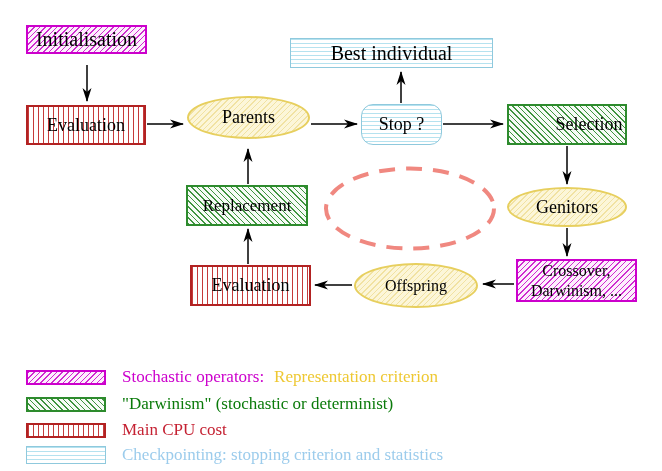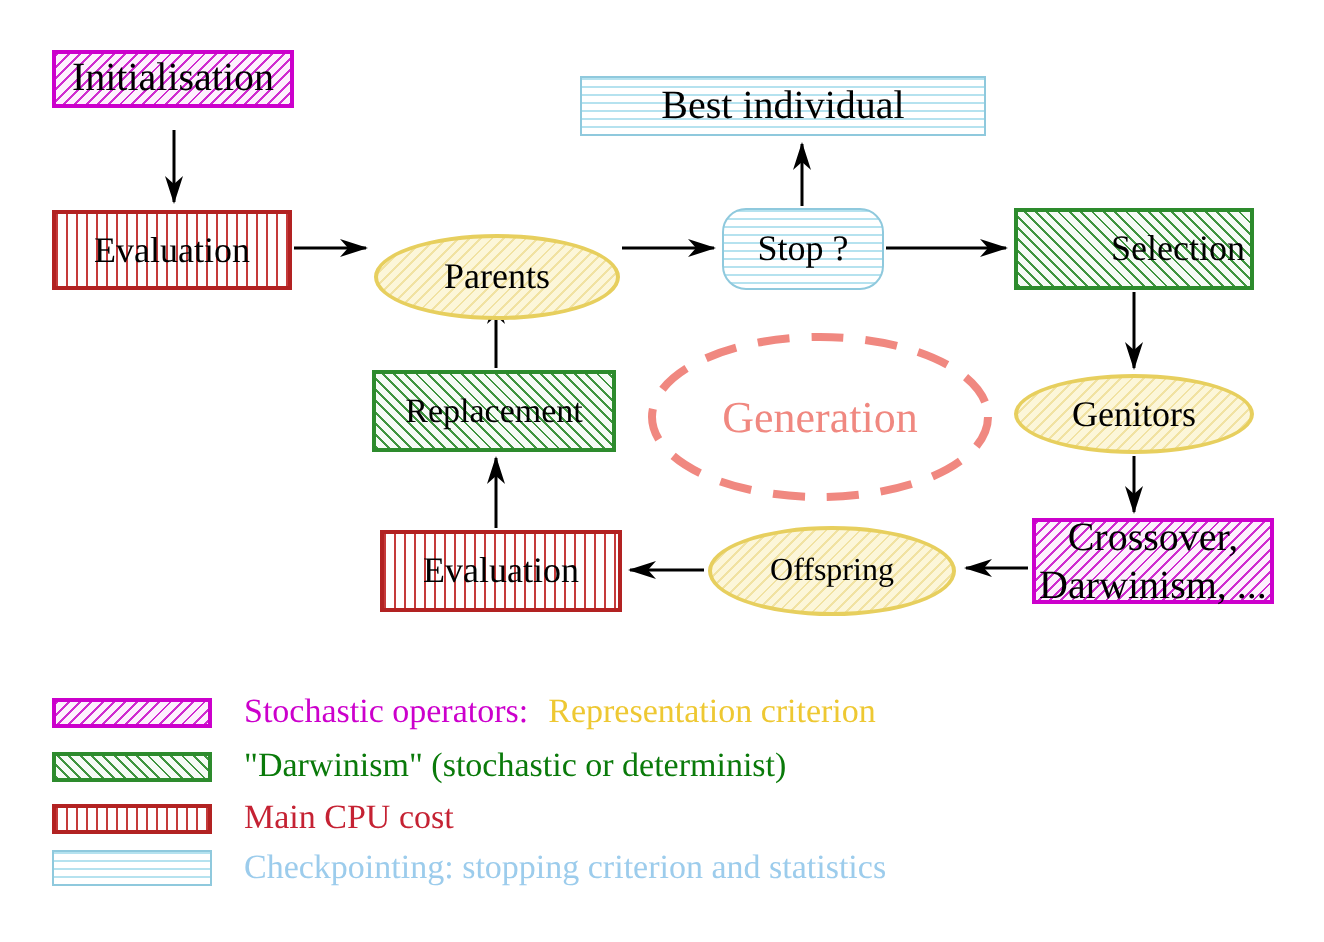--- a/index.html
+++ b/index.html
@@ -31,30 +31,30 @@
   .ellipse-yellow{
     border:2px solid #e7cf5e;border-radius:50%;
     background:repeating-linear-gradient(135deg,#f1e2a2 0,#f1e2a2 1px,#fcf6d9 1px,#fcf6d9 4px);
   }
   .rounded{border-radius:12px;}
   .generation-label{
     position:absolute;left:324px;top:167px;width:172px;height:83px;
     display:flex;align-items:center;justify-content:center;
     color:#f08880;font-size:22px;
   }
-  .legend-row{position:absolute;left:26px;display:flex;align-items:center;}
+  .legend-row{position:absolute;left:26px;display:flex;align-items:center;margin-top:21px;}
   .swatch{width:80px;height:15px;box-sizing:border-box;flex:none;}
   .legend-text{margin-left:16px;font-size:17px;white-space:nowrap;}
   .lt-magenta{color:#cc00cc;}
   .lt-gold{color:#eec832;margin-left:10px;}
   .lt-green{color:#0a7a0a;}
   .lt-red{color:#c52233;}
   .lt-cyan{color:#9cccec;}
   .fs20{font-size:20px;} .fs21{font-size:18px;justify-content:center;} .fs17{font-size:17px;text-align:center;}
-  .crossover-text{font-size:20px;line-height:1.2;white-space:nowrap;}
+  .crossover-text{font-size:16px;line-height:1.2;white-space:nowrap;}
 </style>
 </head>
 <body>
 
 <div class="canvas">
 
   <svg class="overlay" viewBox="0 0 662 471" xmlns="http://www.w3.org/2000/svg">
     <defs>
       <marker id="ah" markerUnits="userSpaceOnUse" markerWidth="14" markerHeight="10" viewBox="0 0 14 10" refX="13" refY="5" orient="auto">
         <path d="M0,0.5 L14,5 L0,9.5 L4,5 Z" fill="#000"></path>
@@ -77,43 +77,40 @@
   </svg>
 
   <div class="node hatch-magenta fs20" style="left:26px;top:25px;width:121px;height:29px;">
     <span>Initialisation</span>
   </div>
 
   <div class="node stripe-red fs21" style="left:26px;top:105px;width:120px;height:40px;">
     <span>Evaluation</span>
   </div>
 
-  <div class="node ellipse-yellow fs21" style="left:187px;top:117px;width:123px;height:43px;">
+  <div class="node ellipse-yellow fs21" style="left:187px;top:96px;width:123px;height:43px;">
     <span>Parents</span>
   </div>
 
   <div class="node stripe-cyan fs20" style="left:290px;top:38px;width:203px;height:30px;">
     <span>Best individual</span>
   </div>
 
   <div class="node stripe-cyan rounded fs21" style="left:361px;top:104px;width:81px;height:41px;">
     <span>Stop ?</span>
   </div>
 
   <div class="node hatch-green fs21" style="left:507px;top:104px;width:120px;height:41px;padding-left:44px;">
     <span>Selection</span>
   </div>
 
   <div class="node hatch-green fs17" style="left:186px;top:185px;width:122px;height:41px;">
     <span>Replacement</span>
   </div>
 
-  <div class="generation-label">
-    <span>Generation</span>
-  </div>
 
   <div class="node ellipse-yellow fs21" style="left:507px;top:187px;width:120px;height:40px;">
     <span>Genitors</span>
   </div>
 
   <div class="node stripe-red fs21" style="left:190px;top:265px;width:121px;height:41px;">
     <span>Evaluation</span>
   </div>
 
   <div class="node ellipse-yellow" style="left:354px;top:263px;width:124px;height:45px;font-size:16px;">

